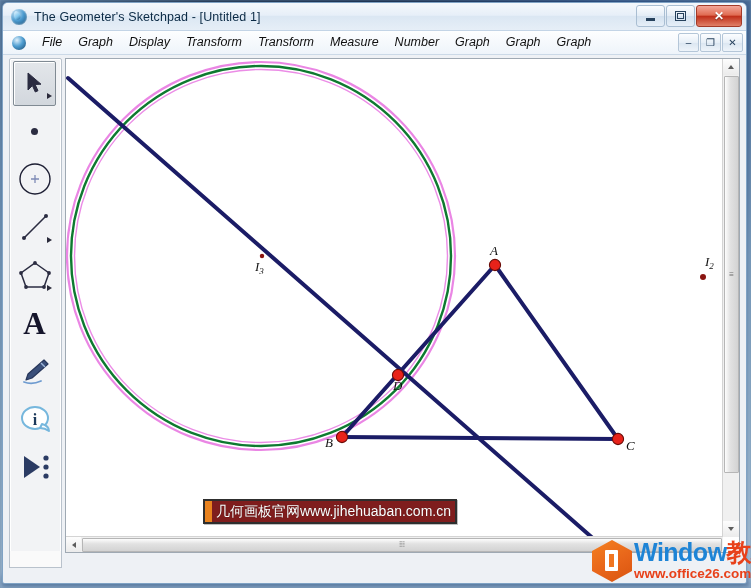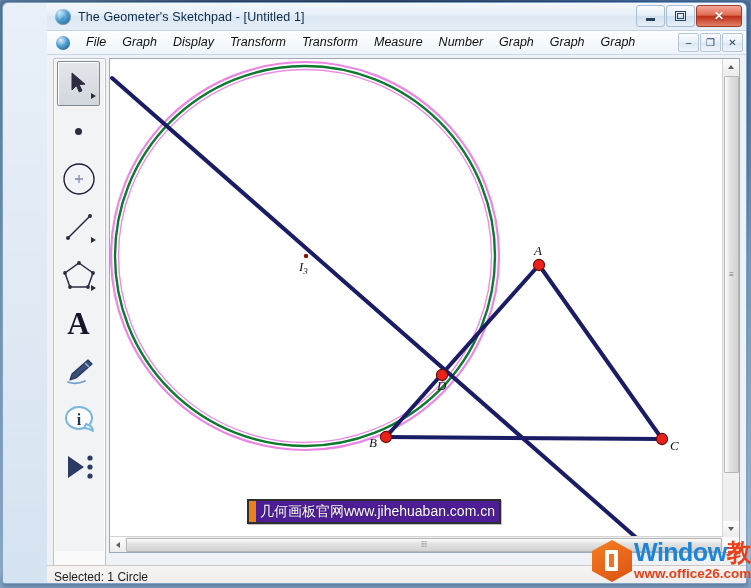--- a/index.html
+++ b/index.html
@@ -34,21 +34,20 @@
   .window {
     position: absolute;
     left: 2px; top: 2px;
     width: 745px; height: 582px;
     border: 1px solid #7fa2c4;
     border-radius: 6px 6px 3px 3px;
     background: linear-gradient(180deg,#e9f0f8 0%, #dee9f4 55%, #d6e3f0 100%);
     box-shadow: 0 0 6px rgba(20,50,90,0.45);
     box-sizing: border-box;
     overflow: hidden;
-    padding-left: 44px;
   }
 
   
   .titlebar {
     position: relative;
     height: 27px;
     background: linear-gradient(180deg,#f4f8fc 0%,#e7eff8 45%,#dbe7f3 50%,#e6eef7 100%);
     border-bottom: 1px solid #c3d4e6;
     display: flex; align-items: center;
   }
@@ -157,21 +156,21 @@
     border: 1px solid #9fa9b3;
     box-sizing: border-box;
     overflow: hidden;
   }
   .canvas-inner { position:absolute; left:0; top:0; right:16px; bottom:15px; overflow:hidden; background:#fff;}
   .sketch-svg { position:absolute; left:0; top:0; }
 
   .watermark-cn {
     position: absolute; left: 137px; top: 440px;
     border: 2px solid #2e2e2e;
-    background: #4c1d95;
+    background: #7f1d1d;
     display:flex; align-items:stretch;
     font-size: 14px; line-height: 18px;
     box-shadow: 1px 1px 0 rgba(0,0,0,.25);
   }
   .watermark-cn .bar { width: 7px; background:#e8821e; }
   .watermark-cn .txt { padding: 1px 4px 2px 4px; color:#ffffff; font-family:"Liberation Sans",sans-serif;
      text-shadow: 0 0 1px rgba(0,0,0,.6); white-space:nowrap; }
 
   
   .vscroll {
@@ -422,23 +421,20 @@
         <div class="hscroll">
           <div class="sb-btn hb" style="left:0;top:0;">
             <i class="caret left"></i>
           </div>
           <div class="sb-thumb h" style="left:16px;top:1px;right:1px;height:12px;">
             <div class="grip" style="position:absolute;left:50%;transform:translateX(-50%);top:2px;">⦙⦙⦙</div>
           </div>
         </div>
       </div>
 
-      <div class="statusbar">
-        <div class="status-text">Selected: 1 Circle</div>
-      </div>
 
     </div>
   </div>
 
   <div class="office-logo">
     <div class="hexmark">
       <div class="hex"></div>
       <div class="doc"></div>
     </div>
     <div class="office-words">

